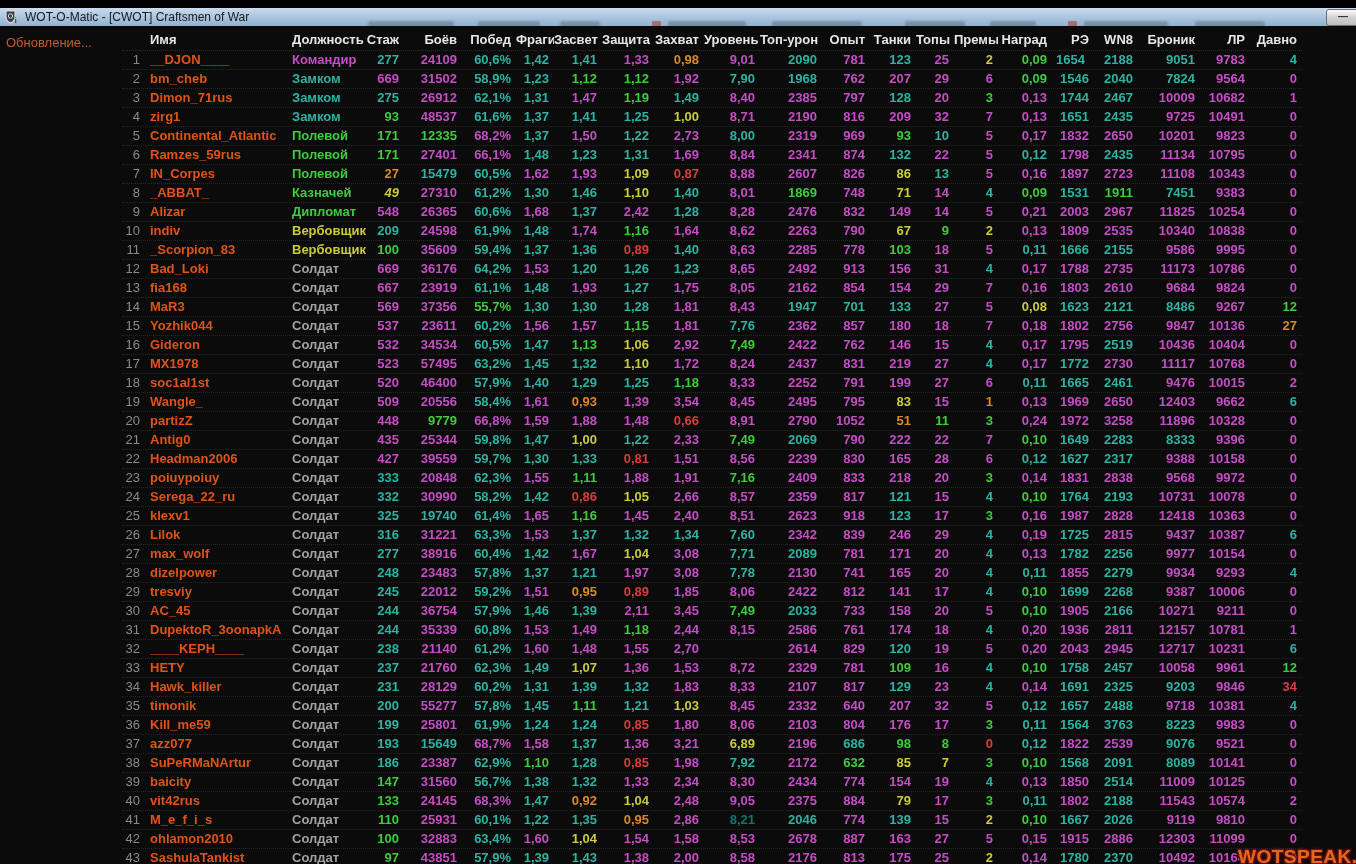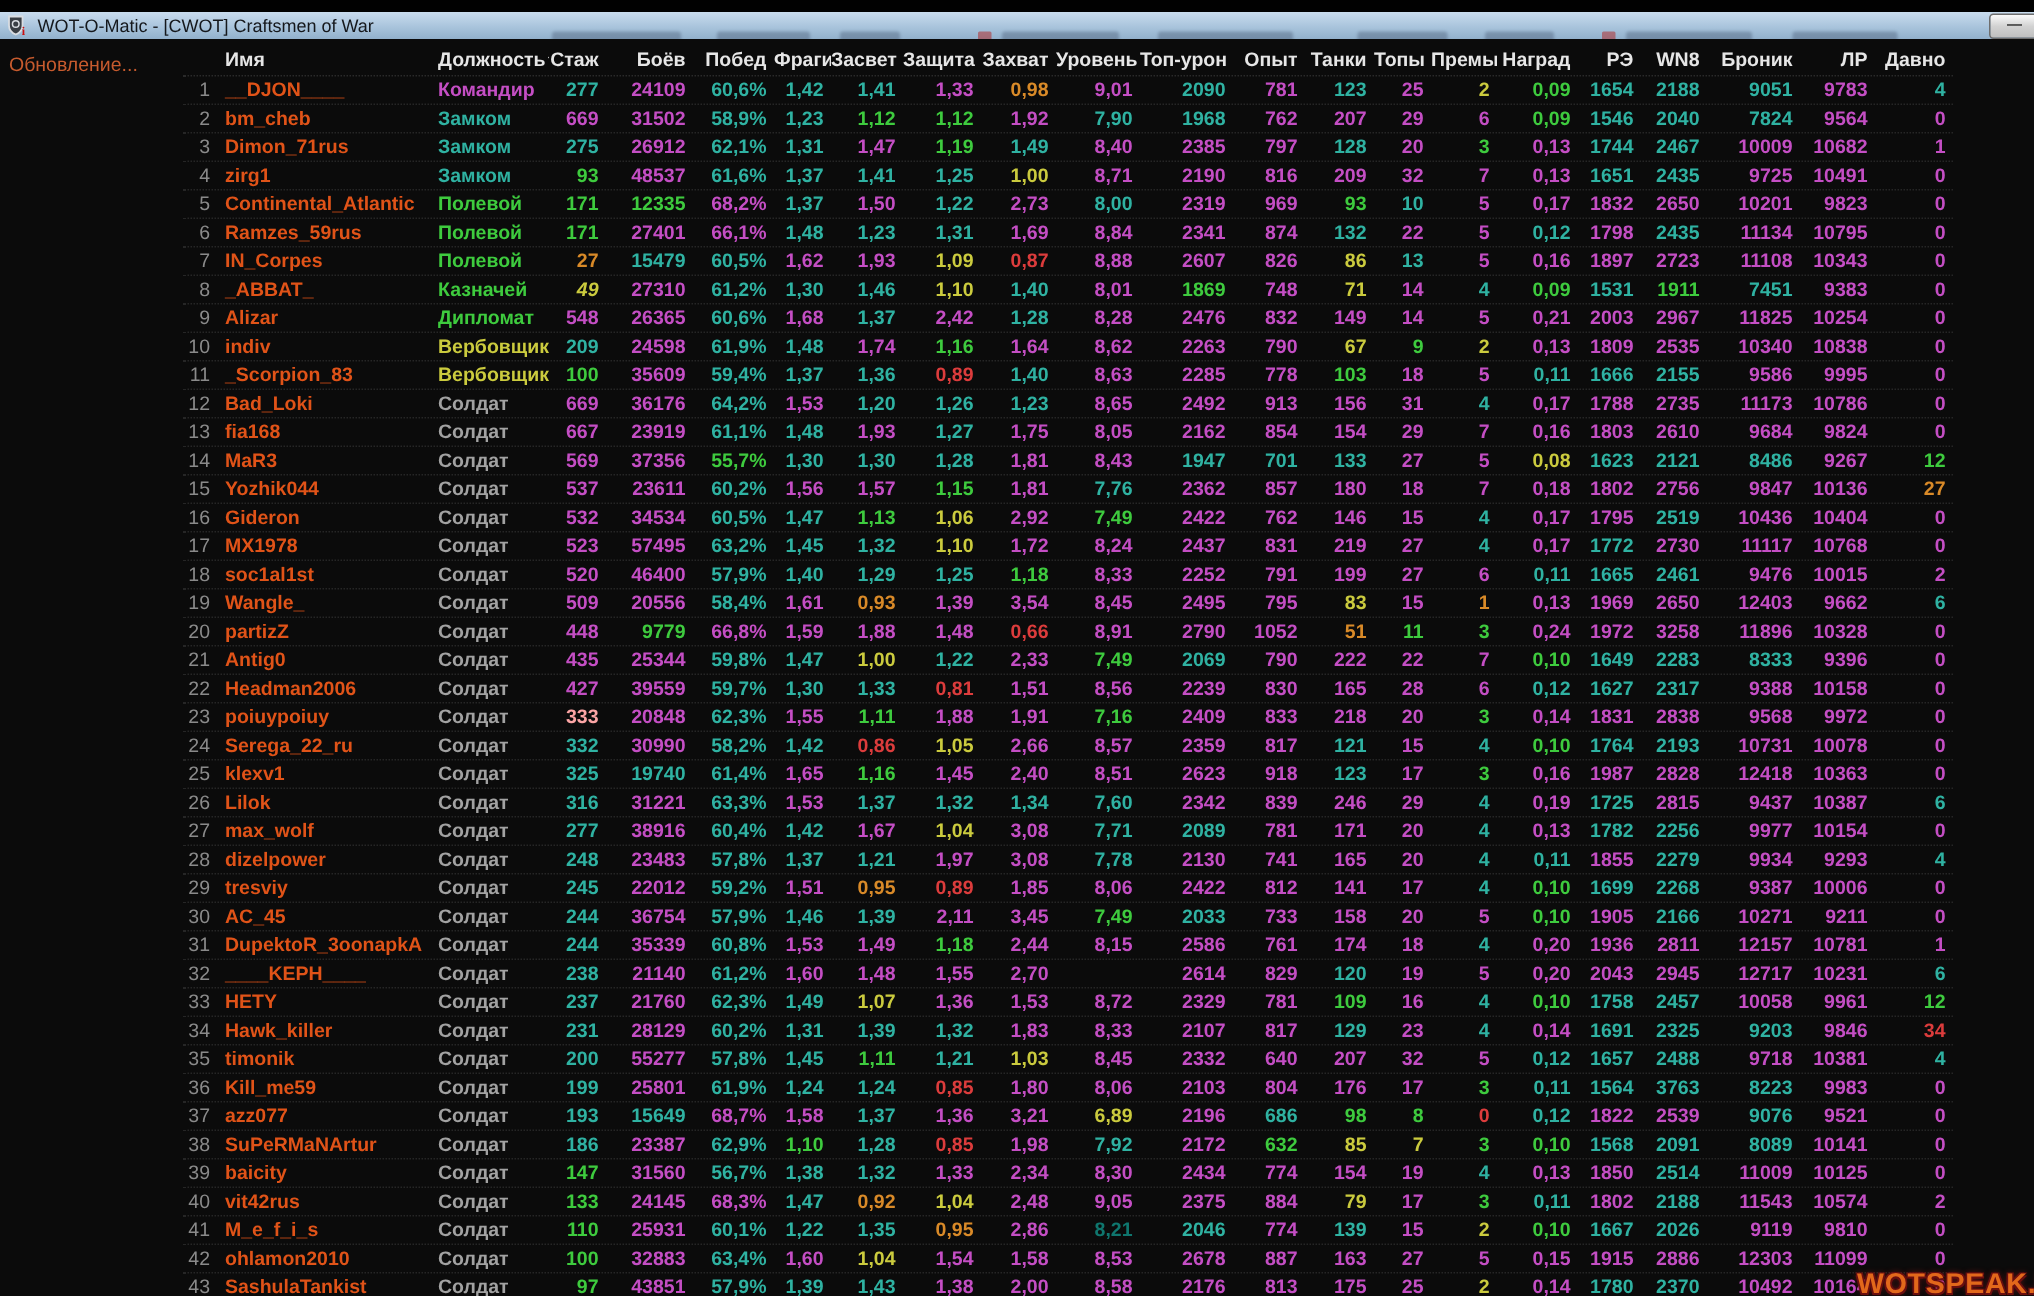--- a/index.html
+++ b/index.html
@@ -109,21 +109,21 @@
             <div class="cell right" style="width: 48px; color: rgb(47, 178, 162);">1,41</div>
             <div class="cell right" style="width: 52px; color: rgb(196, 78, 196);">1,33</div>
             <div class="cell right" style="width: 50px; color: rgb(217, 138, 40);">0,98</div>
             <div class="cell right" style="width: 56px; color: rgb(196, 78, 196);">9,01</div>
             <div class="cell right" style="width: 62px; color: rgb(47, 178, 162);">2090</div>
             <div class="cell right" style="width: 48px; color: rgb(196, 78, 196);">781</div>
             <div class="cell right" style="width: 46px; color: rgb(47, 178, 162);">123</div>
             <div class="cell right" style="width: 38px; color: rgb(196, 78, 196);">25</div>
             <div class="cell right" style="width: 44px; color: rgb(203, 203, 62);">2</div>
             <div class="cell right" style="width: 54px; color: rgb(62, 203, 62);">0,09</div>
-            <div class="cell right" style="width: 42px; color: rgb(47, 178, 162);">1654</div>
+            <div class="cell right" style="width: 42px; color: rgb(47, 178, 162); text-align: center;">1654</div>
             <div class="cell right" style="width: 44px; color: rgb(47, 178, 162);">2188</div>
             <div class="cell right" style="width: 62px; color: rgb(47, 178, 162);">9051</div>
             <div class="cell right" style="width: 50px; color: rgb(196, 78, 196);">9783</div>
             <div class="cell right" style="width: 52px; color: rgb(47, 178, 162);">4</div>
           </div>
           <div class="row">
             <div class="cell right num" style="width: 22px; color: rgb(138, 138, 138);">2</div>
             <div class="cell left" style="width: 142px; color: rgb(224, 83, 24);">bm_cheb</div>
             <div class="cell left" style="width: 80px; color: rgb(47, 178, 162);">Замком</div>
             <div class="cell right" style="width: 38px; color: rgb(196, 78, 196);">669</div>
@@ -623,21 +623,21 @@
             <div class="cell right" style="width: 42px; color: rgb(47, 178, 162);">1627</div>
             <div class="cell right" style="width: 44px; color: rgb(47, 178, 162);">2317</div>
             <div class="cell right" style="width: 62px; color: rgb(196, 78, 196);">9388</div>
             <div class="cell right" style="width: 50px; color: rgb(196, 78, 196);">10158</div>
             <div class="cell right" style="width: 52px; color: rgb(196, 78, 196);">0</div>
           </div>
           <div class="row">
             <div class="cell right num" style="width: 22px; color: rgb(138, 138, 138);">23</div>
             <div class="cell left" style="width: 142px; color: rgb(224, 83, 24);">poiuypoiuy</div>
             <div class="cell left" style="width: 80px; color: rgb(162, 162, 162);">Солдат</div>
-            <div class="cell right" style="width: 38px; color: #fca5a5;">333</div>
+            <div class="cell right" style="width: 38px; color: #14b8a6;">333</div>
             <div class="cell right" style="width: 58px; color: rgb(196, 78, 196);">20848</div>
             <div class="cell right" style="width: 54px; color: rgb(47, 178, 162);">62,3%</div>
             <div class="cell right" style="width: 38px; color: rgb(196, 78, 196);">1,55</div>
             <div class="cell right" style="width: 48px; color: rgb(62, 203, 62);">1,11</div>
             <div class="cell right" style="width: 52px; color: rgb(196, 78, 196);">1,88</div>
             <div class="cell right" style="width: 50px; color: rgb(196, 78, 196);">1,91</div>
             <div class="cell right" style="width: 56px; color: rgb(62, 203, 62);">7,16</div>
             <div class="cell right" style="width: 62px; color: rgb(196, 78, 196);">2409</div>
             <div class="cell right" style="width: 48px; color: rgb(196, 78, 196);">833</div>
             <div class="cell right" style="width: 46px; color: rgb(196, 78, 196);">218</div>

